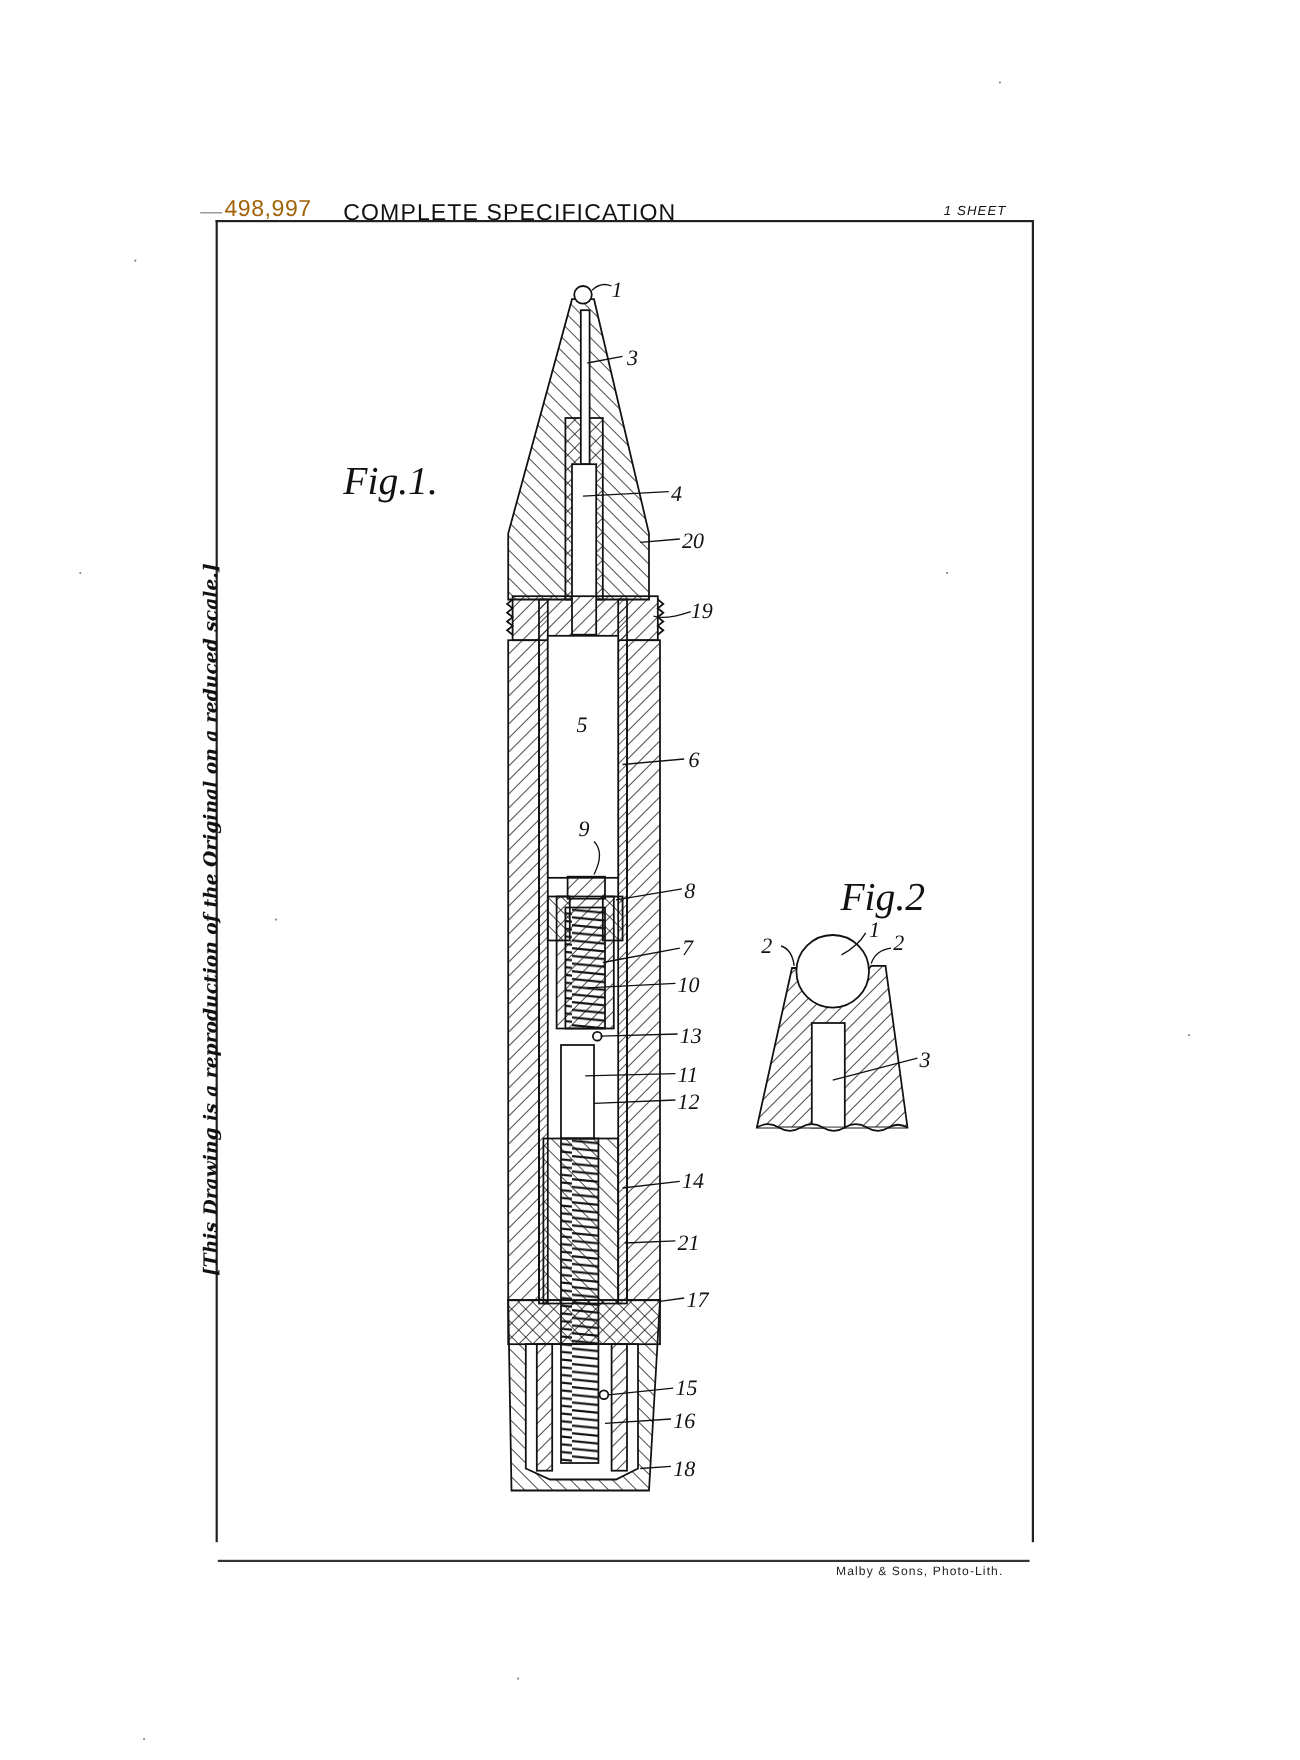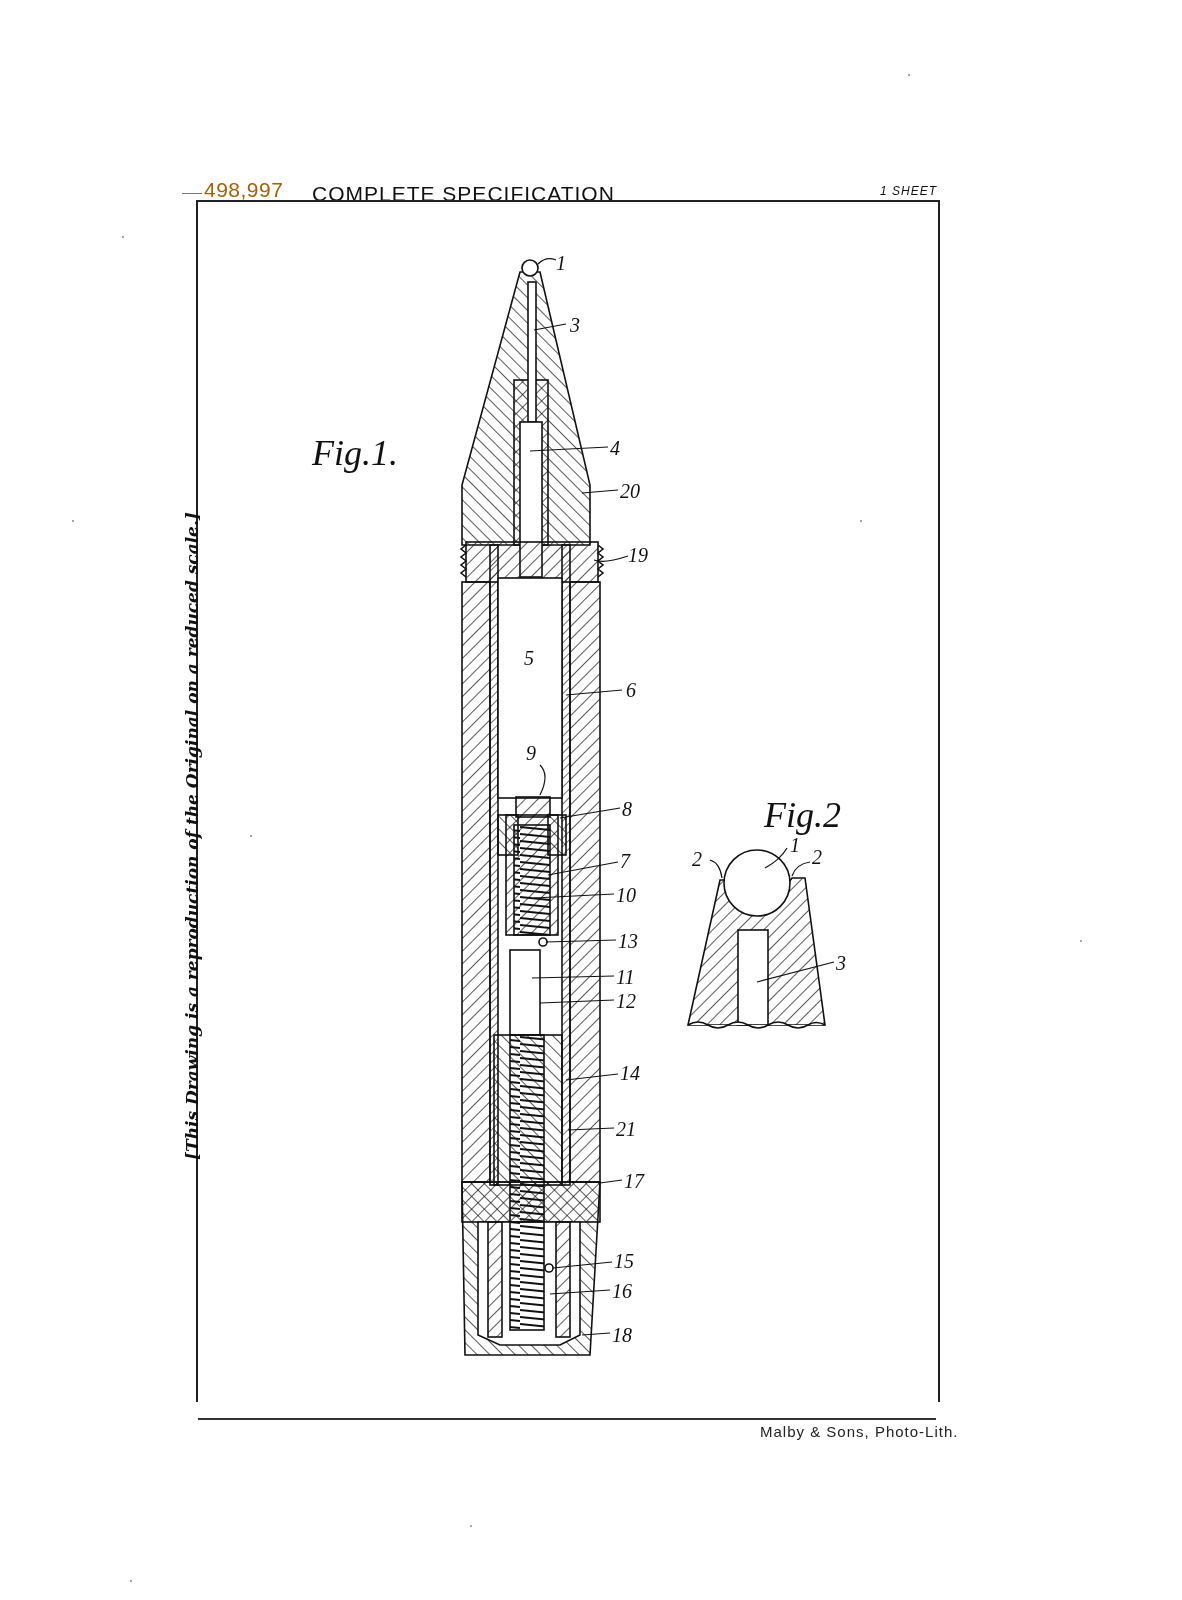--- a/index.html
+++ b/index.html
@@ -1,44 +1,44 @@
 <!DOCTYPE html>
 <html><head>
 <meta charset="utf-8">
 <style>
   html, body { margin:0; padding:0; background:#ffffff; }
   body { width:1182px; height:1600px; position:relative; overflow:hidden; font-family:"Liberation Sans", sans-serif; color:#111; }
   .header-num { position:absolute; left:204px; top:178px; font-size:21px; letter-spacing:0.5px; color:#a16207; }
   .header-spec { position:absolute; left:312px; top:182px; font-size:21px; letter-spacing:1px; color:#111; }
-  .header-sheet { position:absolute; left:858px; top:184px; font-size:12px; font-style:italic; letter-spacing:1px; color:#111;margin-left:22px; }
+  .header-sheet { position:absolute; left:858px; top:184px; font-size:12px; font-style:italic; letter-spacing:1px; color:#111; }
   .dash-left { position:absolute; left:182px; top:193px; width:20px; height:1px; background:#777; }
   .frame { position:absolute; left:196px; top:200px; width:744px; height:1202px; border:2px solid #222; border-bottom:none; box-sizing:border-box; }
   .bottom-rule { position:absolute; left:198px; top:1418px; width:738px; height:2px; background:#333; }
-  .credit { position:absolute; left:760px; top:1423px; font-size:15px; letter-spacing:1px; color:#222; }
+  .credit { position:absolute; left:760px; top:1423px; font-size:11px; letter-spacing:1px; color:#222; }
   .side-note { position:absolute; left:182px; top:1160px; transform-origin:0 0; transform:rotate(-90deg); font-family:"DejaVu Serif", serif; font-style:italic; font-weight:bold; font-size:17px; white-space:nowrap; color:#111; width:900px; }
   .fig-label { position:absolute; font-family:"Liberation Serif", serif; font-style:italic; font-size:36px; color:#111; }
   .drawing { position:absolute; left:0; top:0; }
   .ref { font-family:"Liberation Serif", serif; font-style:italic; font-size:20px; fill:#111; }
   .speck { position:absolute; width:2px; height:2px; background:#888; border-radius:1px; }
 </style>
 </head>
 <body>
 
 <div class="dash-left"></div>
 <div class="header-num">498,997</div>
 <div class="header-spec">COMPLETE SPECIFICATION</div>
 <div class="header-sheet">1 SHEET</div>
 
 <div class="frame"></div>
 <div class="bottom-rule"></div>
 <div class="credit">Malby &amp; Sons, Photo-Lith.</div>
 
 <div class="side-note">[This Drawing is a reproduction of the Original on a reduced scale.]</div>
 
-<div class="fig-label" style="left:312px;top:432px;text-align:center;">Fig.1.</div>
+<div class="fig-label" style="left:312px;top:416px;text-align:center;">Fig.1.</div>
 <div class="fig-label" style="left:764px;top:794px;">Fig.2</div>
 
 <svg class="drawing" width="1182" height="1600" viewBox="0 0 1182 1600">
   <defs>
     <pattern id="hatchR" patternUnits="userSpaceOnUse" width="9" height="9" patternTransform="rotate(45)">
       <line x1="0" y1="0" x2="0" y2="9" stroke="#111" stroke-width="1.4"></line>
     </pattern>
     <pattern id="hatchL" patternUnits="userSpaceOnUse" width="9" height="9" patternTransform="rotate(-45)">
       <line x1="0" y1="0" x2="0" y2="9" stroke="#111" stroke-width="1.4"></line>
     </pattern>

